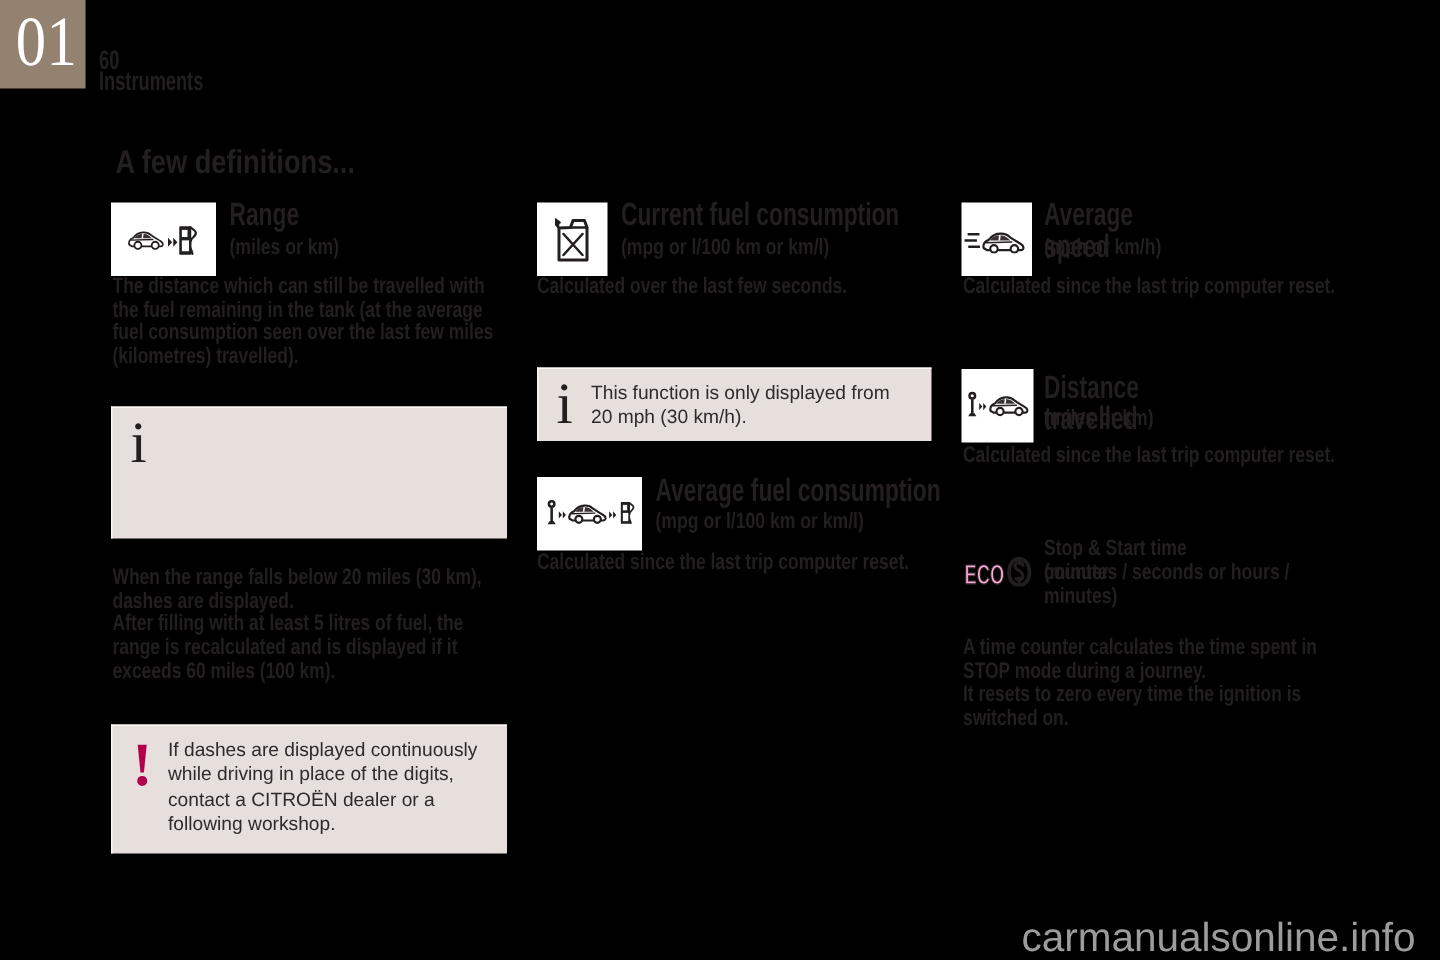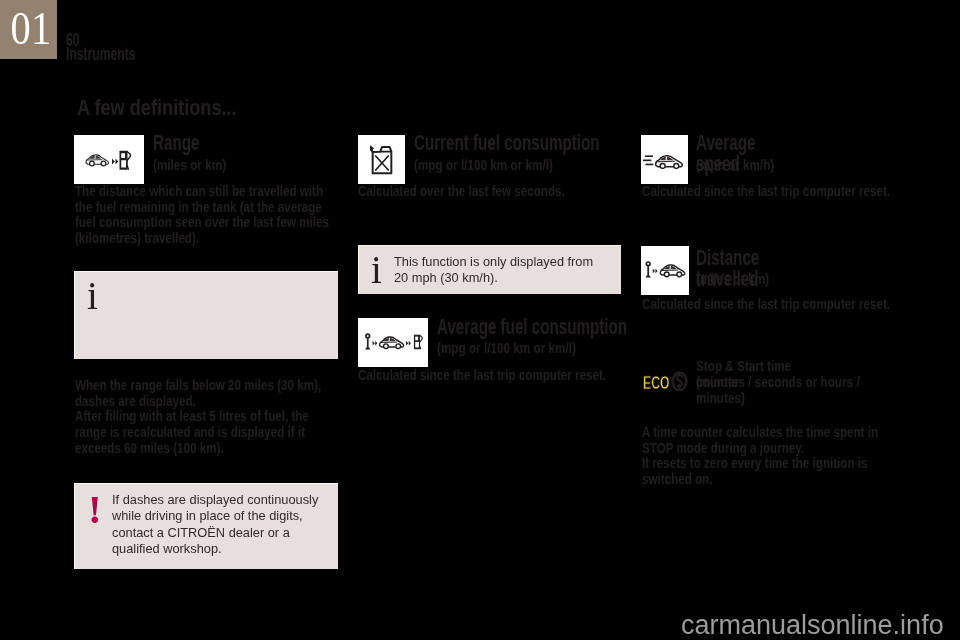--- a/index.html
+++ b/index.html
@@ -32,21 +32,21 @@
   .iconbox svg{display:block;}
 
   
   .notice{position:absolute;background:#e6dfdb;box-sizing:border-box;
      border-top:1px solid #fbf7f4;border-left:1px solid #fbf7f4;}
   .notice .glyph{position:absolute;font-family:"Liberation Serif",serif;color:#231f20;}
   .notice .txt{position:absolute;font-size:12.8px;color:#2f2b2a;line-height:16.4px;
      font-family:"Liberation Sans",sans-serif;}
   .warn .glyph{color:#b3004b;font-weight:bold;}
 
-  .eco-badge{position:absolute;color:#fde047;display:flex;align-items:center;}
+  .eco-badge{position:absolute;color:#f9a8d4;display:flex;align-items:center;}
   .eco-badge .eco-t{font-weight:bold;letter-spacing:0px;-webkit-text-stroke:0.9px #231f20;}
 
   .wm{position:absolute;left:681px;top:610px;color:#9c9c9c;font-size:27px;
       font-family:"Liberation Sans",sans-serif;letter-spacing:0px;transform-origin:0 0;text-align:center;}
 </style>
 </head>
 <body>
 
 <div class="page">
 
@@ -89,21 +89,21 @@
 
   <div class="notice info" style="left:74px;top:271px;width:264px;height:88px;">
     <span class="glyph" style="left:12px;top:4px;font-size:39px;line-height:39px;">i</span>
   </div>
 
   <div class="body-t" style="position:absolute;left:75px;top:377px;width:330px;white-space:pre-line;">When the range falls below 20 miles (30 km), dashes are displayed.
 After filling with at least 5 litres of fuel, the range is recalculated and is displayed if it exceeds 60 miles (100 km).</div>
 
   <div class="notice warn" style="left:74px;top:483px;width:264px;height:86px;">
     <span class="glyph" style="left:13px;top:5px;font-size:41px;line-height:41px;">!</span>
-    <span class="txt" style="left:37px;top:8px;width:224px;">If dashes are displayed continuously while driving in place of the digits, contact a CITROËN dealer or a qualified workshop.</span>
+    <span class="txt" style="left:37px;top:8px;width:224px;">If dashes are displayed continuously while driving in place of the digits, contact a CITROËN dealer or a following workshop.</span>
   </div>
 
   <div class="iconbox" style="left:358px;top:135px;width:47px;height:49px;">
     <svg width="24" height="30" viewBox="0 0 72 90">
       <g fill="none" stroke="#231f20" stroke-width="6" stroke-linejoin="round" stroke-linecap="round">
         <path d="M8 21 L8 85 L64 85 L64 20 L59 6 L36 6 L31 20 Z"></path>
         <path d="M31 20 L64 20" stroke-width="5"></path>
         <path d="M8 21 L1 13 L1 4 L9 10" stroke-width="5" fill="#231f20"></path>
         <path d="M17 33 L55 75 M55 33 L17 75" stroke-width="5"></path>
       </g>

